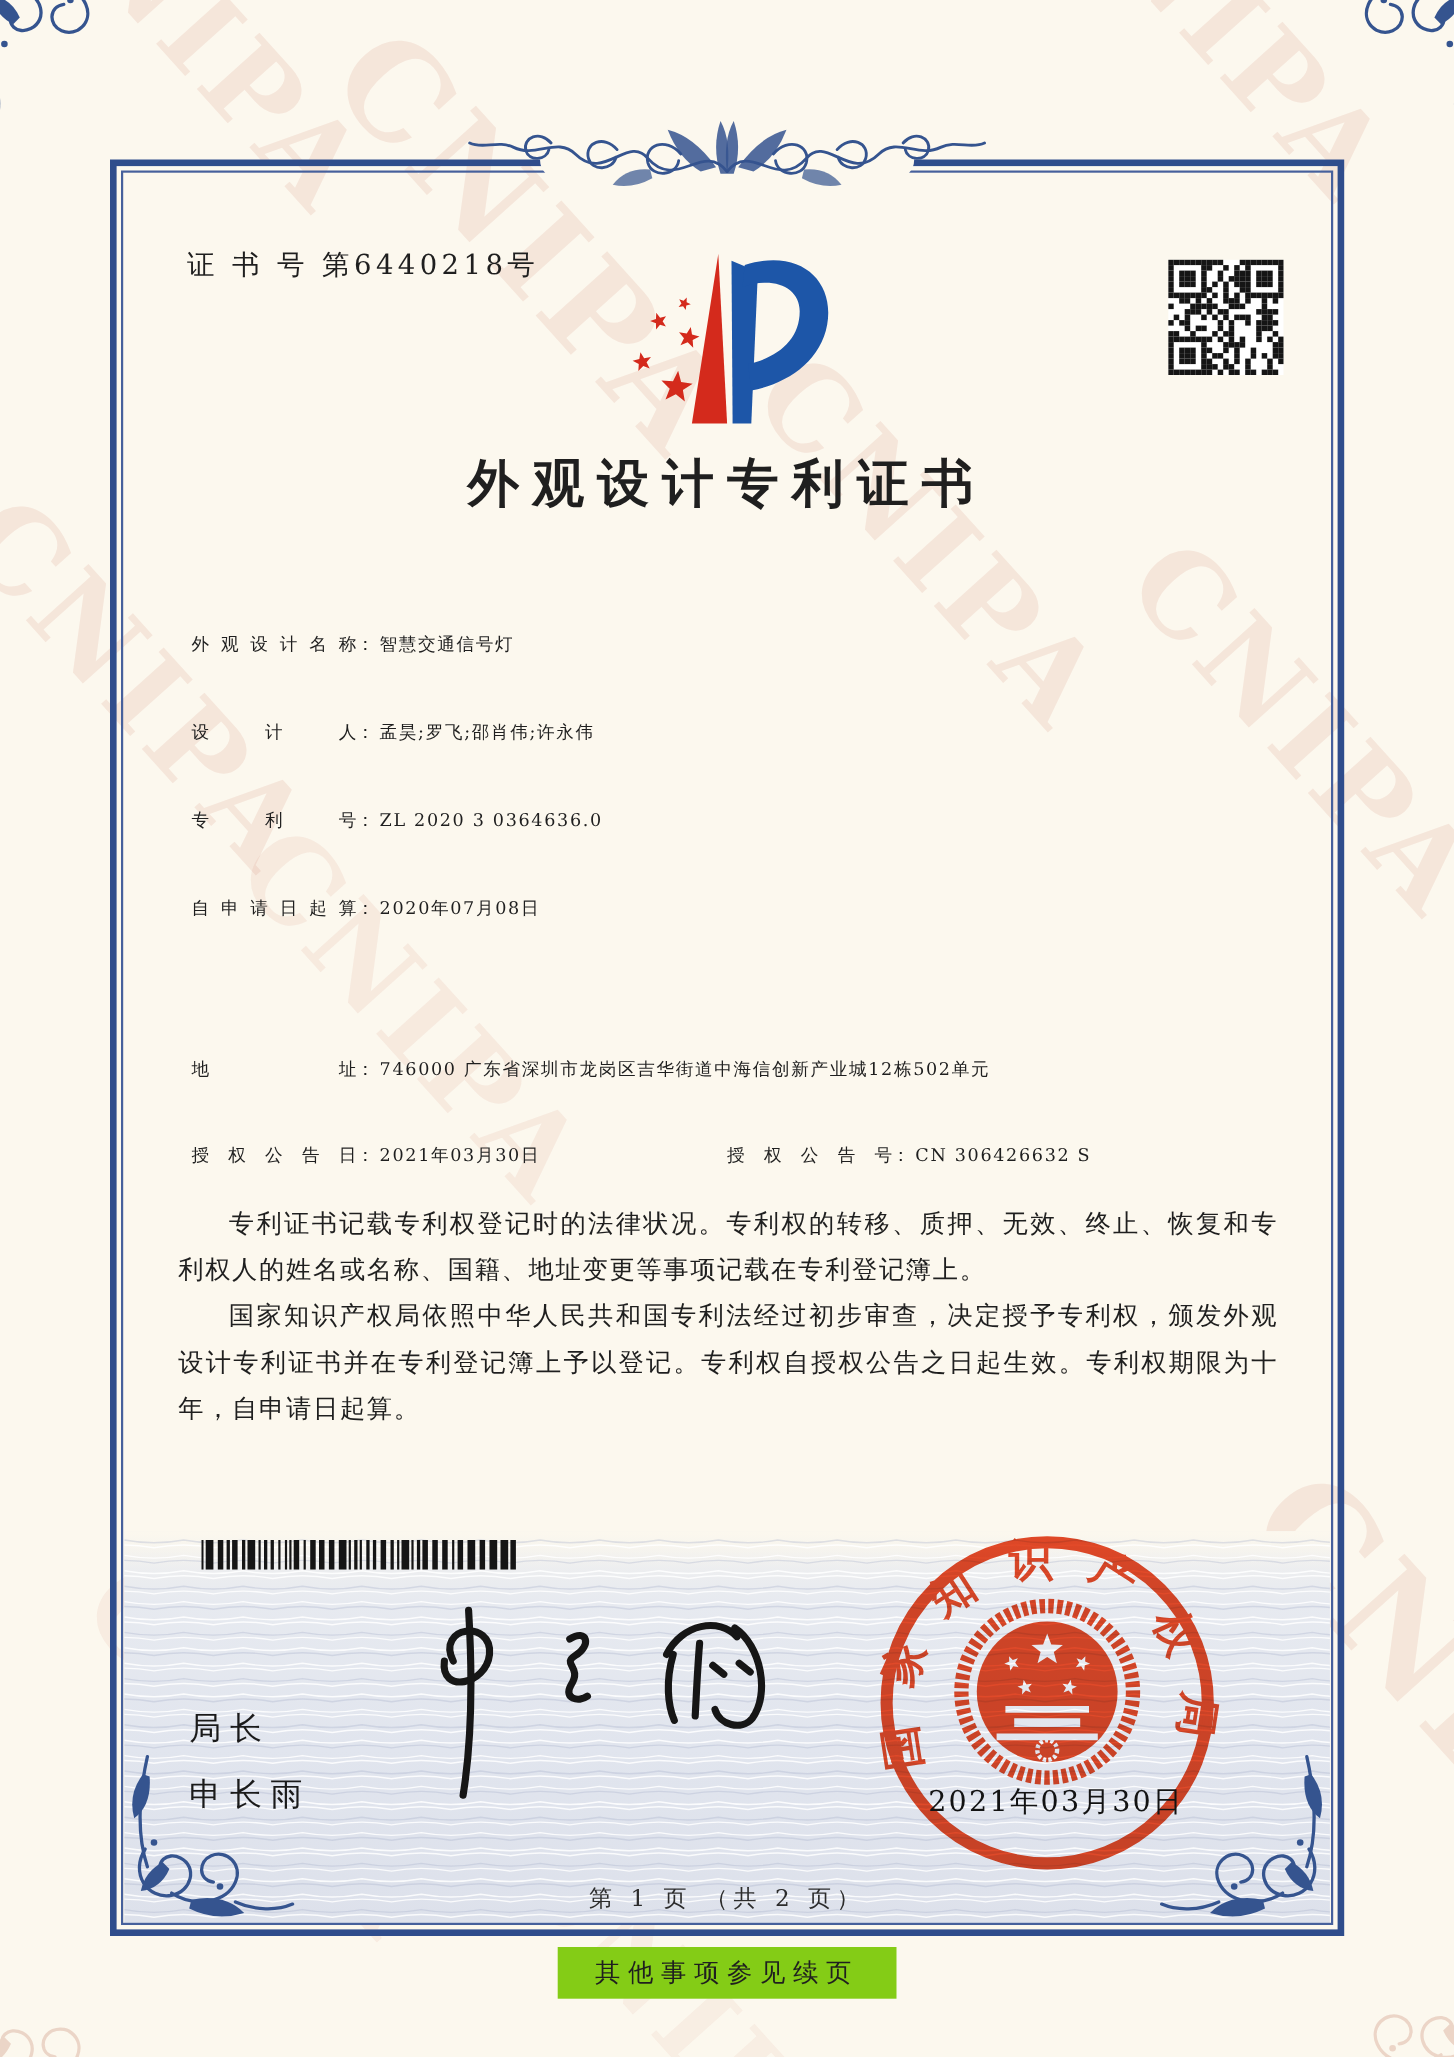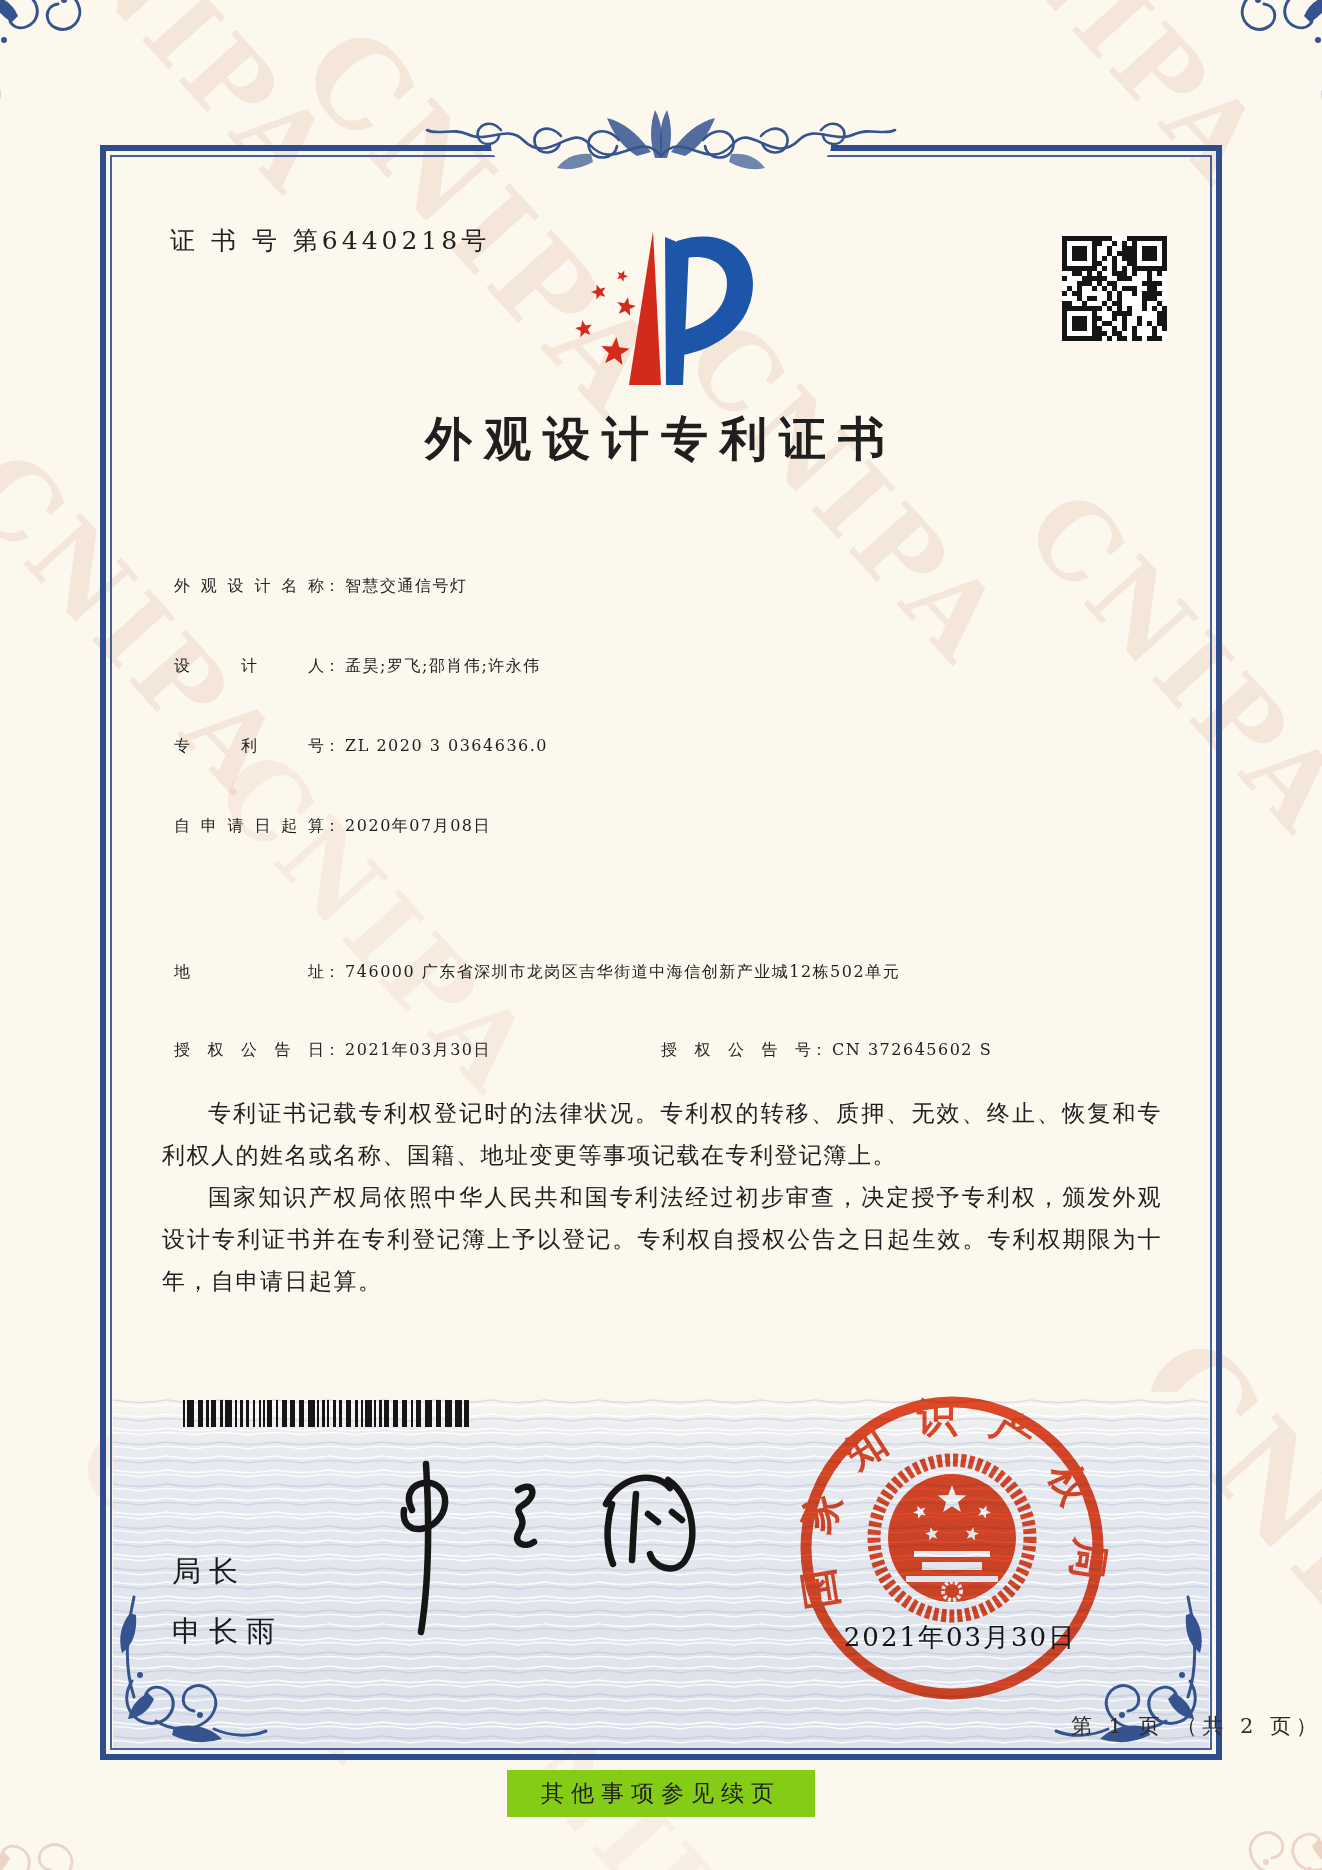--- a/index.html
+++ b/index.html
@@ -36,21 +36,21 @@
   .body-text{position:absolute;left:162px;top:1092px;width:1000px;font-size:23px;
              line-height:42px;text-align:justify;letter-spacing:1.5px;z-index:4;}
   .body-text p{margin:0;text-indent:2em;}
   .barcode{position:absolute;left:183px;top:1400px;z-index:4;}
   .signer{position:absolute;left:172px;font-size:29px;letter-spacing:8px;z-index:4;
           font-family:Liberation Sans, sans-serif;color:#1a1a1a;}
   .signature{position:absolute;left:350px;top:1452px;z-index:4;}
   .seal{position:absolute;left:792px;top:1388px;z-index:4;mix-blend-mode:multiply;opacity:.92;}
   .seal-date{position:absolute;left:795px;top:1620px;width:330px;text-align:center;
              font-size:26px;letter-spacing:2px;color:#131313;z-index:5;}
-  .page-no{position:absolute;left:0;top:1712px;width:1322px;text-align:right;
+  .page-no{position:absolute;left:0;top:1712px;width:1322px;text-align:center;
            font-size:21px;letter-spacing:5px;z-index:4;color:#2c2c2c;}
   .note{position:absolute;left:50%;transform:translateX(-50%);top:1770px;
         background:#84cc16;padding:8px 34px;font-size:23px;letter-spacing:7px;z-index:4;}
 </style>
 </head>
 <body>
 
 <div class="page">
 
   <div class="wm" style="left:-30px;top:-40px">CNIPA</div>
@@ -491,21 +491,21 @@
   </div>
   <div class="frow" style="top:952px">
     <span class="flabel">地址</span><span class="fcolon">：</span>
     <span class="fvalue" style="max-width:810px">746000 广东省深圳市龙岗区吉华街道中海信创新产业城12栋502单元</span>
   </div>
   <div class="frow" style="top:1030px">
     <span class="flabel">授权公告日</span><span class="fcolon">：</span>
     <span class="fvalue">2021年03月30日</span>
     <span class="grant2">
       <span class="flabel">授权公告号</span><span class="fcolon">：</span>
-      <span class="fvalue">CN 372645602 S</span>
+      <span class="fvalue">CN 306426632 S</span>
     </span>
   </div>
 
   <div class="body-text">
     <p>专利证书记载专利权登记时的法律状况。专利权的转移、质押、无效、终止、恢复和专利权人的姓名或名称、国籍、地址变更等事项记载在专利登记簿上。</p>
     <p>国家知识产权局依照中华人民共和国专利法经过初步审查，决定授予专利权，颁发外观设计专利证书并在专利登记簿上予以登记。专利权自授权公告之日起生效。专利权期限为十年，自申请日起算。</p>
   </div>
 
   <svg class="barcode" id="barcodeSvg" width="292" height="27">
       <rect x="0" y="0" width="2" height="27" fill="#151515"></rect>

